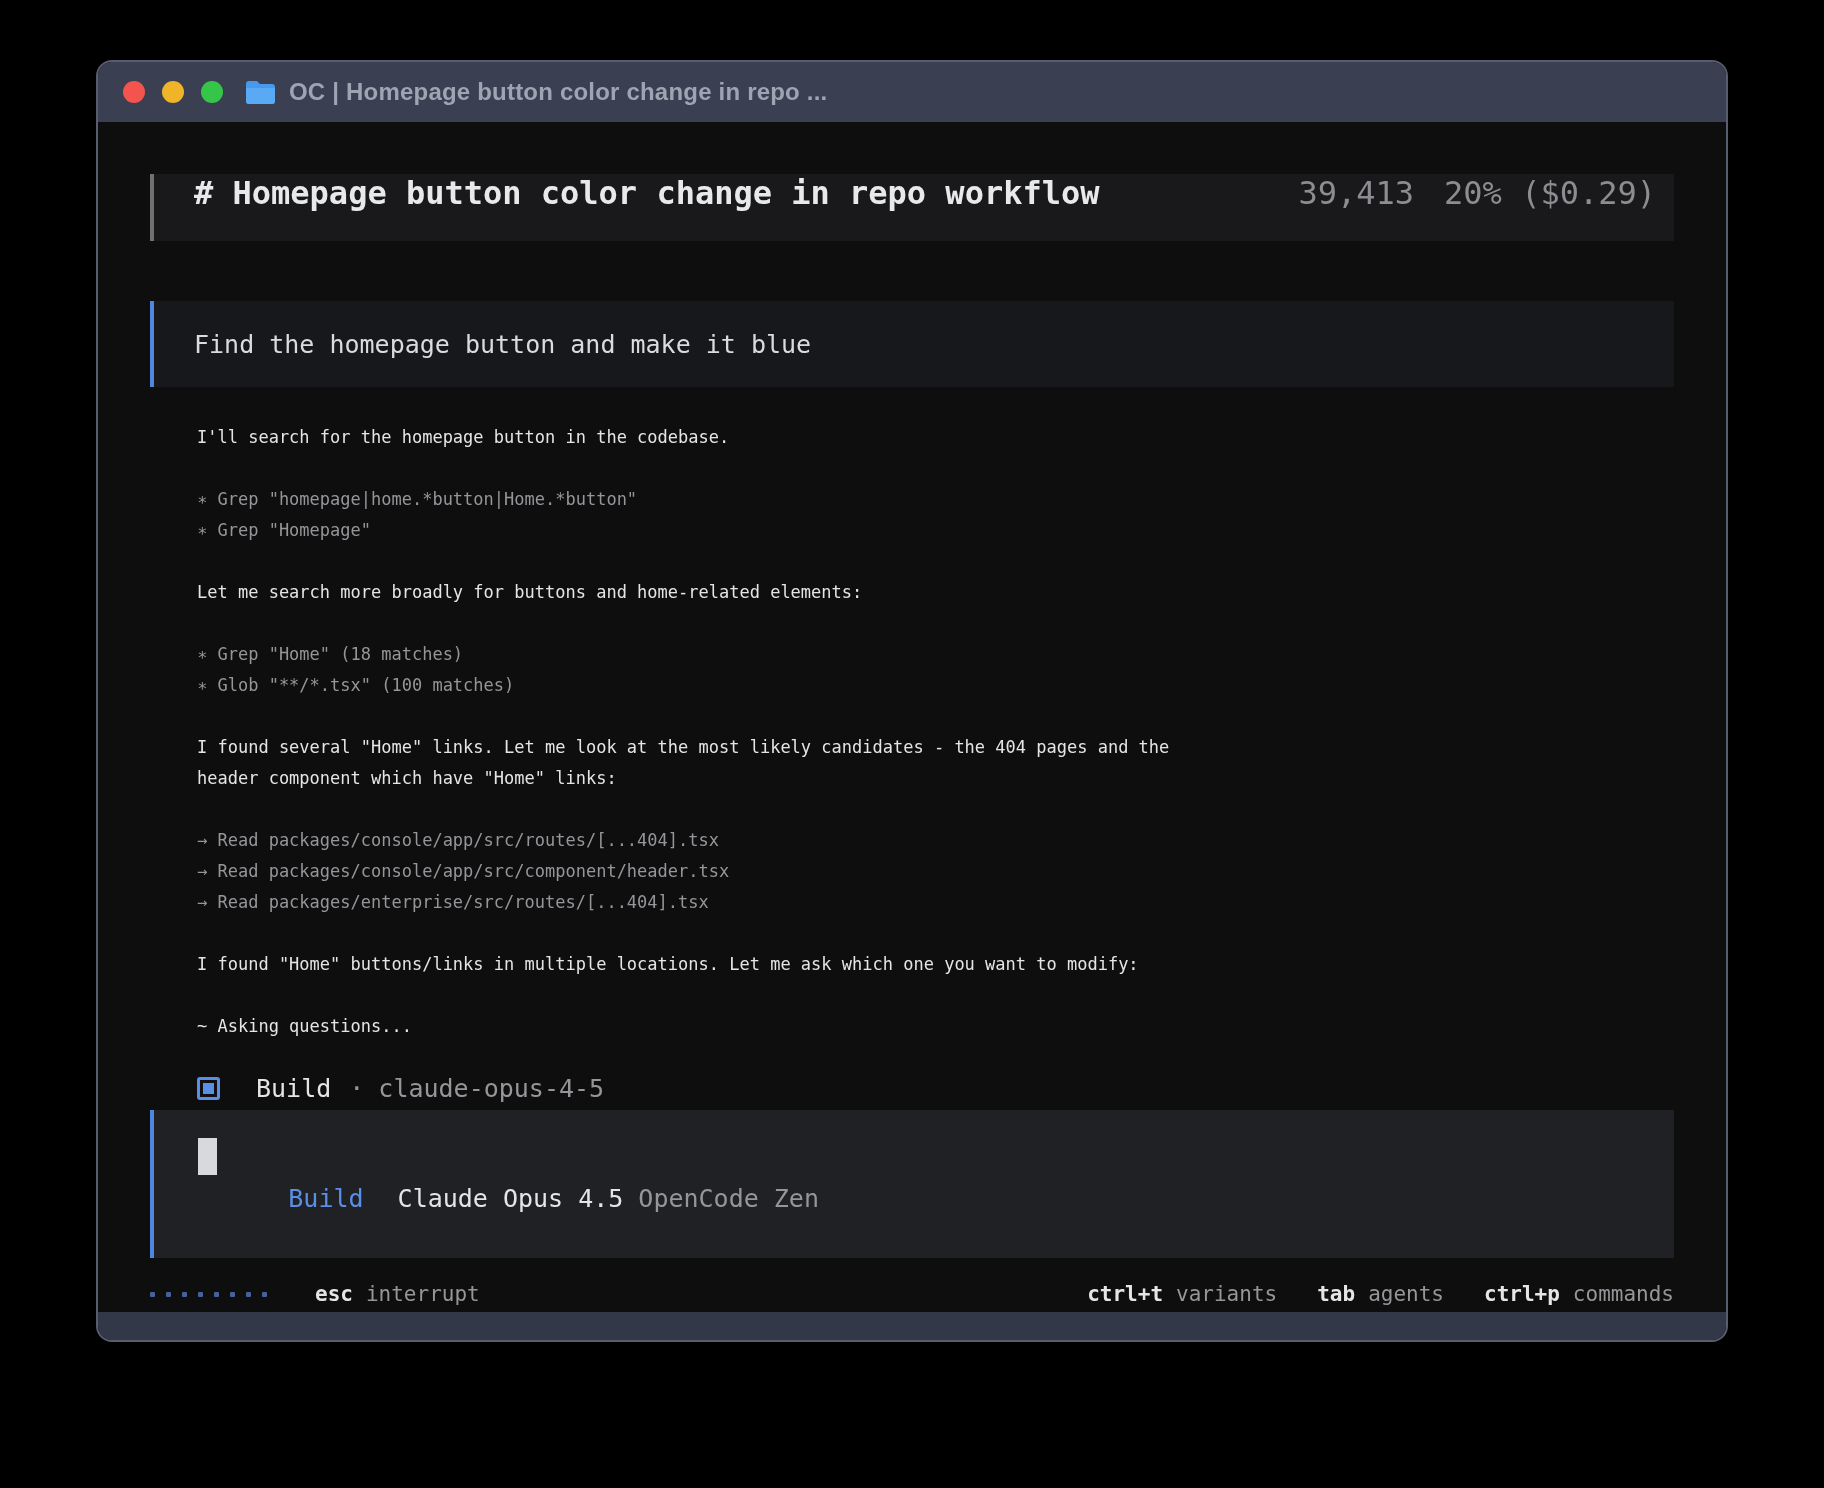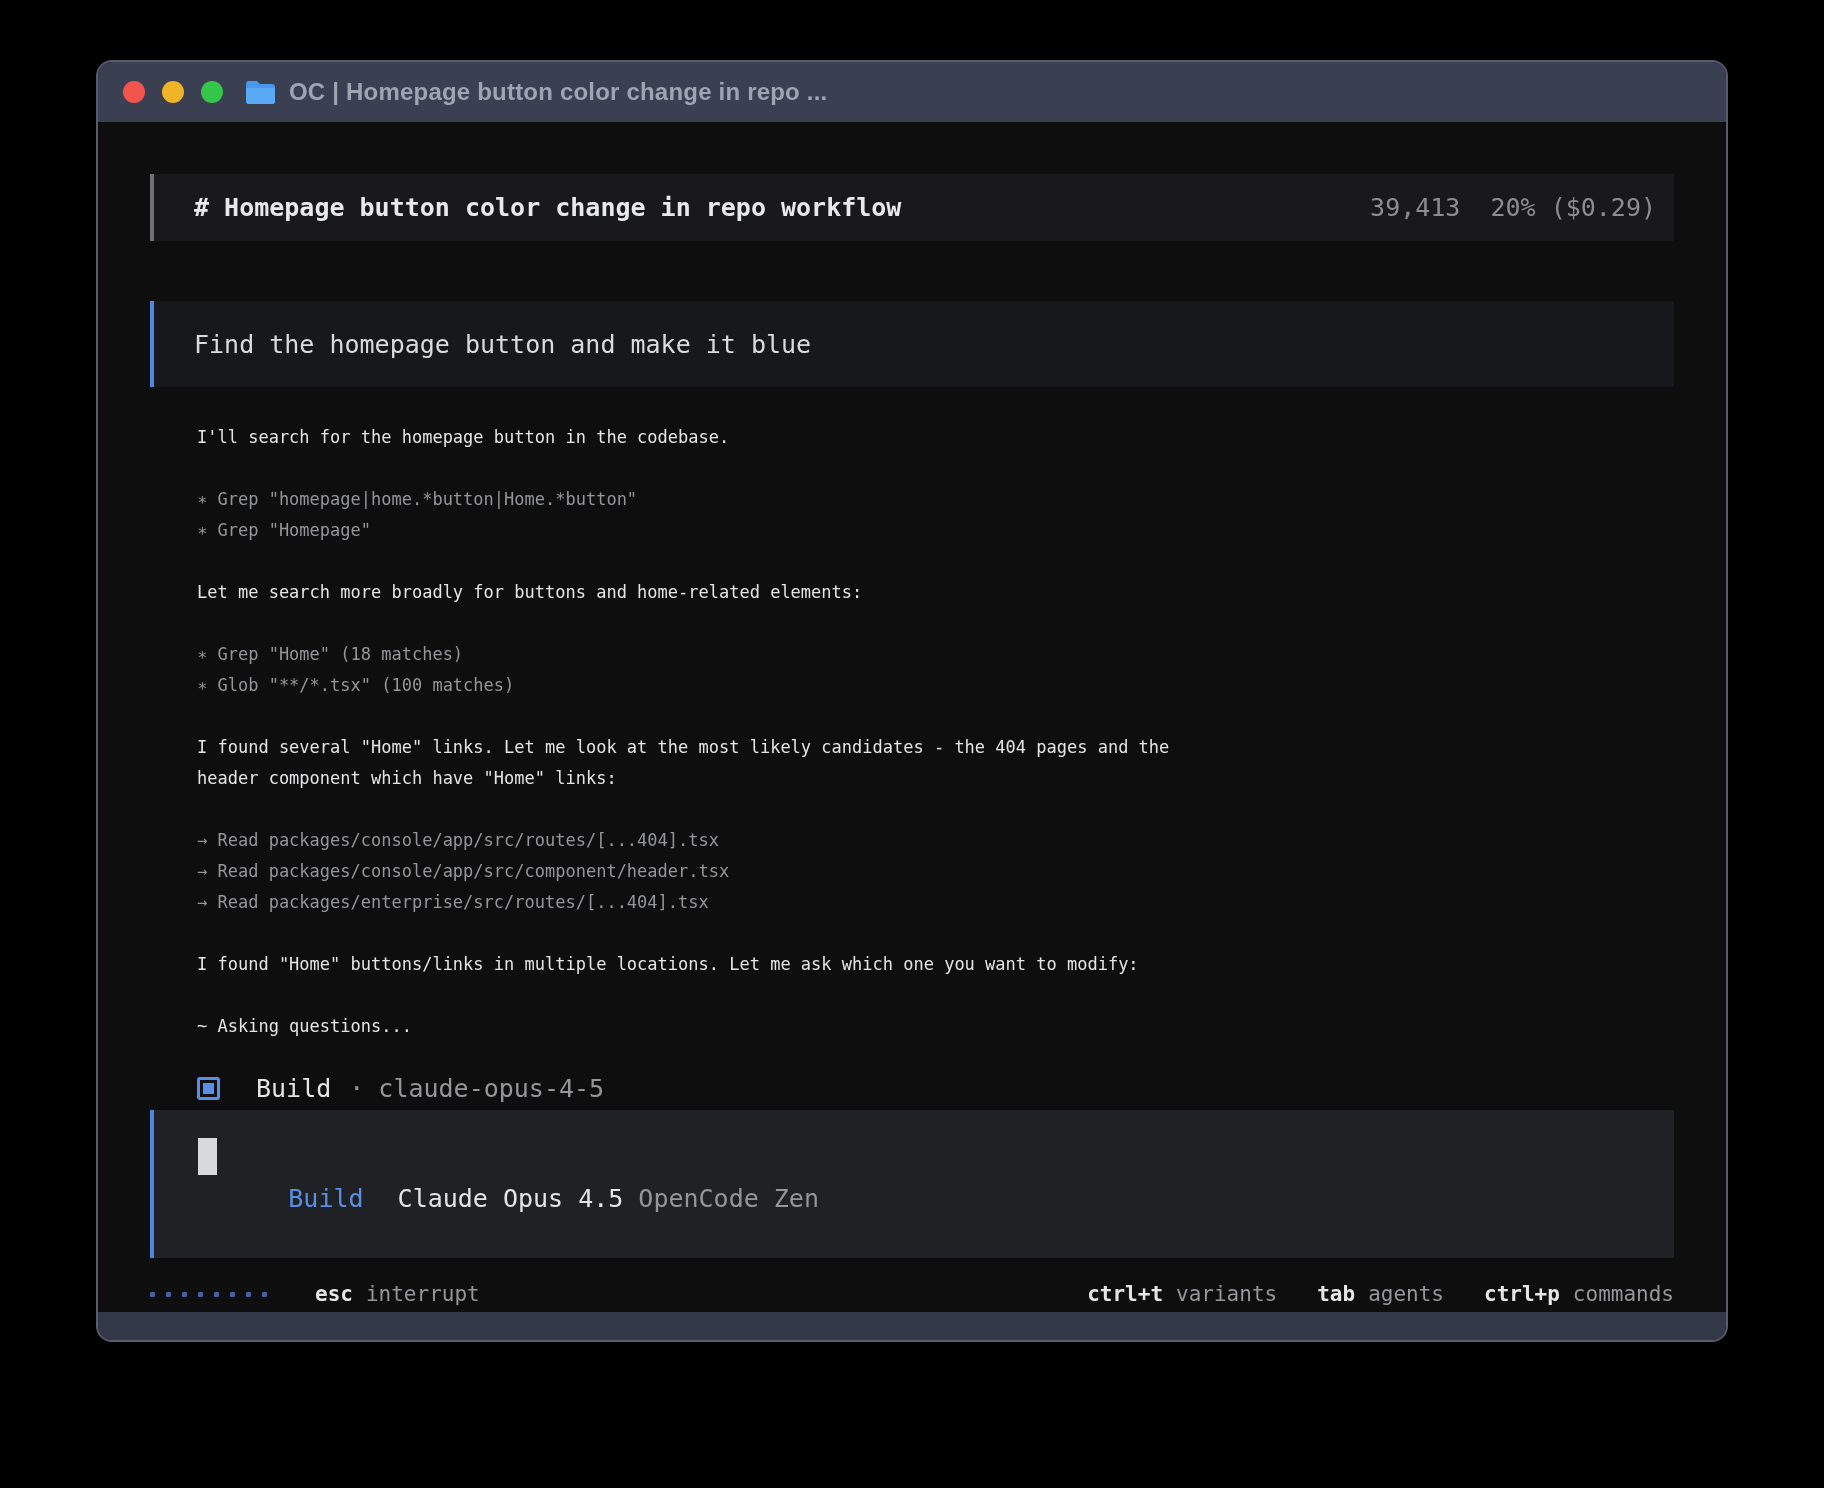--- a/index.html
+++ b/index.html
@@ -24,22 +24,22 @@
   .light.red{background:#f4544e;}
   .light.yellow{background:#f0b429;}
   .light.green{background:#35c649;}
   .folder{margin-left:22px;display:inline-flex;}
   .wtitle{margin-left:13px;font-family:"Liberation Sans",sans-serif;font-weight:bold;
     font-size:24px;color:var(--title-text);letter-spacing:.2px;}
 
   
   .block{position:absolute;left:52px;width:1524px;}
   .header-block{top:112px;height:67px;background:var(--block-bg);
-    border-left:4px solid var(--border-gray);display:flex;align-items:center;
-    padding:0 18px 0 40px;font-size:25px;}
+    border-left:4px solid var(--border-gray);display:flex;align-items:flex-start;
+    padding:0 18px 0 40px;font-size:32px;}
   .session-title{color:#e8e9ea;font-weight:bold;white-space:pre;}
   .stats{margin-left:auto;color:var(--text-dimmer);display:flex;gap:30px;white-space:pre;}
 
   .user-block{top:239px;height:86px;background:var(--user-bg);
     border-left:4px solid var(--border-blue);display:flex;align-items:center;
     padding-left:40px;font-size:25px;color:#dadbdc;}
 
   
   #transcript{position:absolute;left:99px;top:360px;width:1500px;font-size:17px;}
   #transcript .line{height:31px;line-height:31px;white-space:pre;}

